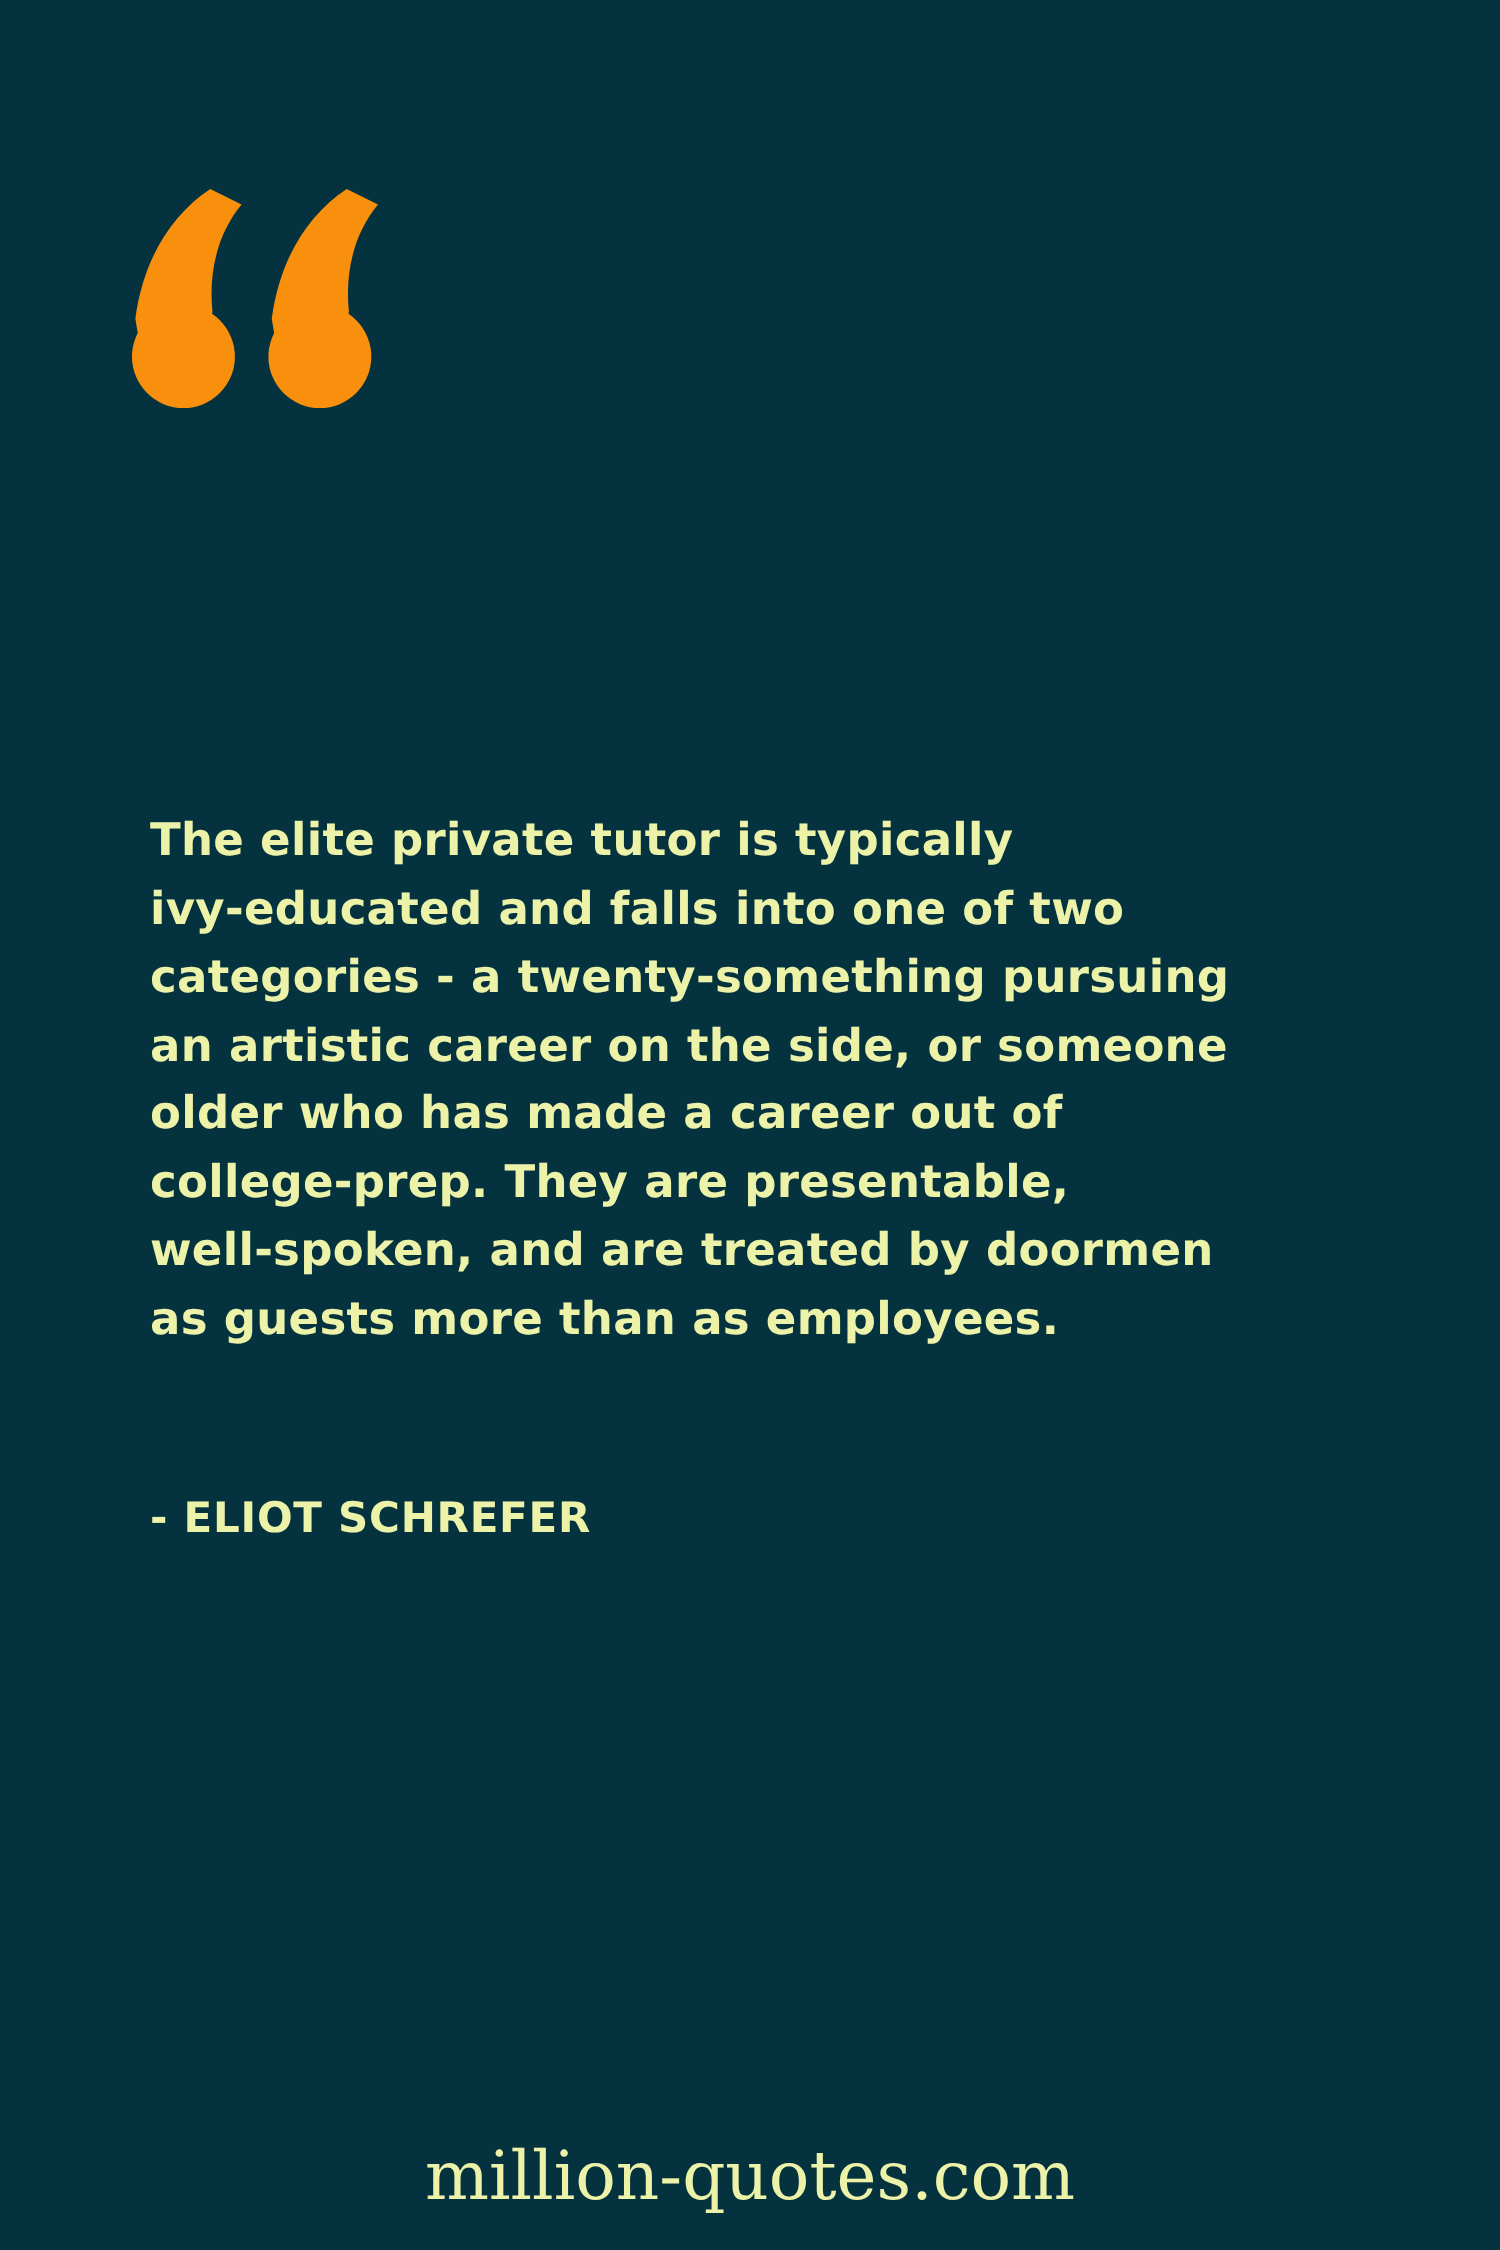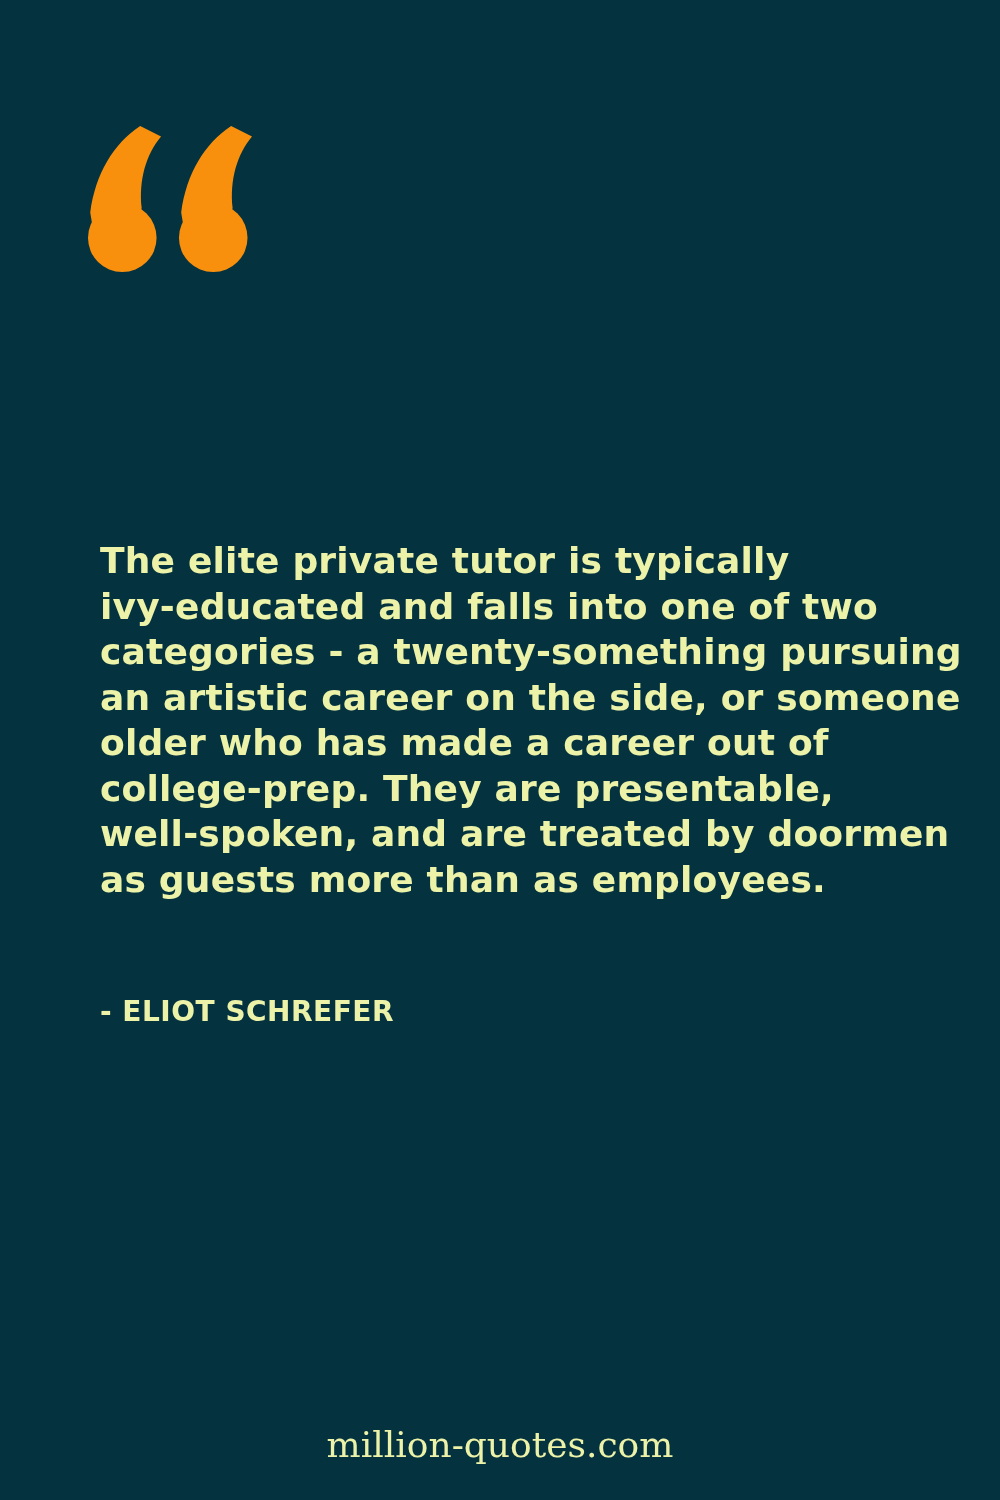--- a/index.html
+++ b/index.html
@@ -19,21 +19,21 @@
     left: 88px;
     top: 124px;
     width: 164px;
     height: 150px;
   }
   .quote-text {
     position: absolute;
     left: 100px;
     top: 538px;
     width: 880px;
-    font-size: 36px;
+    font-size: 30px;
     font-weight: bold;
     line-height: 45.5px;
     color: #EDF2A9;
     white-space: pre-line;
     letter-spacing: 0.2px;
   }
   .quote-author {
     position: absolute;
     left: 100px;
     top: 995px;
@@ -44,21 +44,21 @@
   }
   .site-footer {
     position: absolute;
     left: 0;
     top: 1424px;
     width: 1000px;
     text-align: center;
   }
   .site-name {
     font-family: "DejaVu Serif", "Liberation Serif", serif;
-    font-size: 36px;
+    font-size: 45px;
     color: #EDF2A9;
   }
 </style>
 </head>
 <body>
 
 <svg class="quote-mark" viewBox="0 0 220 200" xmlns="http://www.w3.org/2000/svg" aria-hidden="true">
   <g fill="#F9900D">
     <circle cx="46" cy="152" r="46"></circle>
     <path d="M70,2 C34,26 10,66 3,118 L10,160 L60,150 L72,112 C68,74 78,40 98,16 Z"></path>

